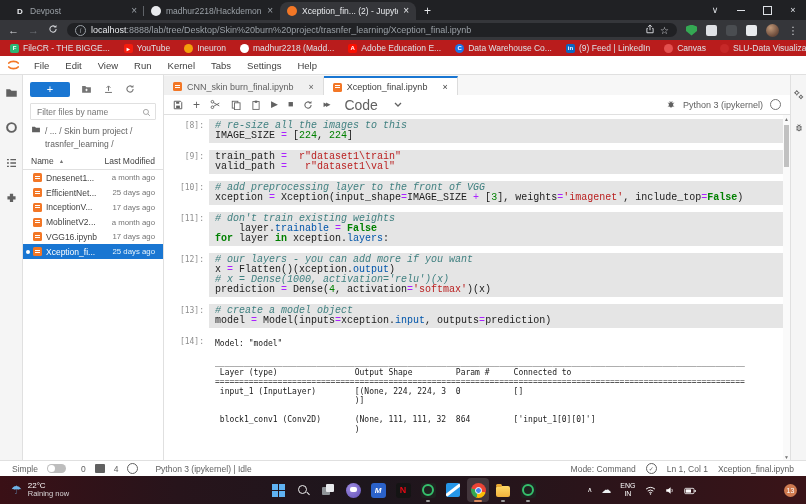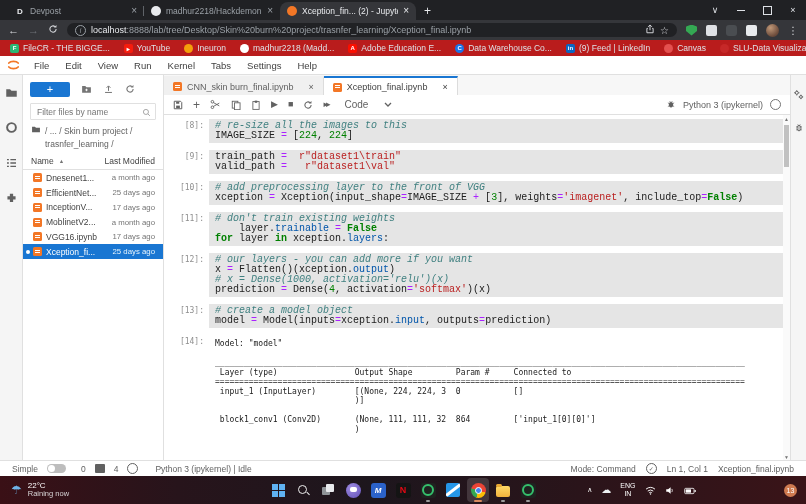--- a/index.html
+++ b/index.html
@@ -74,21 +74,21 @@
   
   #nbarea{position:absolute;left:164px;right:16px;top:0;bottom:0;}
   #doc-tabs-bar{position:absolute;top:0;left:0;right:0;height:20px;background:#f7f7f7;border-bottom:1px solid #c4c4c4;display:flex;align-items:flex-end;}
   .dtab{height:17px;display:flex;align-items:center;gap:5px;padding:0 9px;font-size:9px;color:#616161;background:#f0f0f0;
         border-right:1px solid #dcdcdc;border-top:2px solid transparent;}
   .dtab.active{background:#fff;border-top:2px solid #1976d2;color:#424242;margin-bottom:-1px;height:18px;}
   .dtab .dclose{margin-left:10px;font-size:9px;}
   #nbtoolbar{position:absolute;top:20px;left:0;right:0;height:19px;background:#fff;border-bottom:1px solid #e0e0e0;
              display:flex;align-items:center;gap:10px;padding:0 9px;color:#616161;}
   .tbtn{display:flex;align-items:center;font-size:9px;line-height:1;color:#616161;}
-  #celltype{display:flex;align-items:center;gap:16px;margin-left:6px;font-size:10px;color:#616161;}
+  #celltype{display:flex;align-items:center;gap:16px;margin-left:6px;font-size:14px;color:#616161;}
   #kernelbox{margin-left:auto;display:flex;align-items:center;gap:7px;font-size:9px;color:#616161;}
   #kernelcircle{width:9px;height:9px;border:1.2px solid #757575;border-radius:50%;}
   #nbcontent{position:absolute;top:40px;left:0;right:7px;bottom:0;overflow:hidden;padding-top:4px;background:#fff;}
   .cell{display:flex;margin-bottom:7px;}
   .prompt{width:40px;flex:none;text-align:right;padding-right:5px;padding-top:2px;
           font-family:"DejaVu Sans Mono",monospace;font-size:8px;line-height:10px;color:#8e8e8e;}
   .cellbody{flex:1;min-width:0;}
   .editor{background:#e5e5e5;padding:2px 6px;font-family:Liberation Mono, monospace;font-size:10px;line-height:10px;color:#212121;}
   .cline{white-space:pre;}
   .tok-p{color:#212121;} .tok-c{color:#408080;font-style:italic;} .tok-k{color:#008000;font-weight:bold;}

